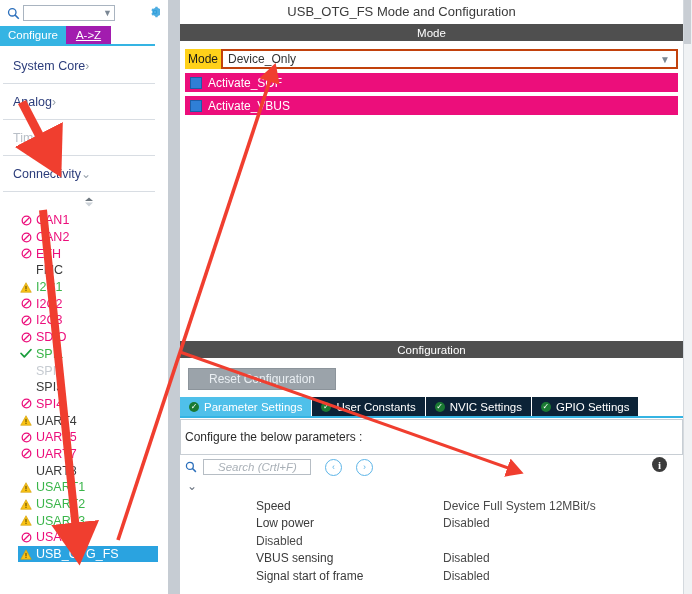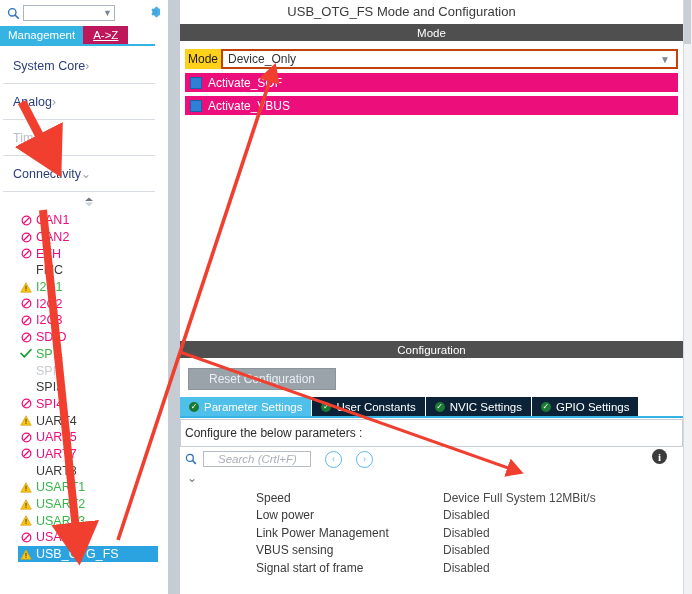--- a/index.html
+++ b/index.html
@@ -40,21 +40,21 @@
   }
   .tabs-row{
     position:absolute;left:0;top:26px;width:160px;height:18px;
     display:flex;align-items:stretch;
   }
   .tab-cat{
     background:#35b4e3;color:#ffffff;font-size:11.5px;
     padding:0 8px;display:flex;align-items:center;
   }
   .tab-az{
-    background:#be185d;color:#ffffff;font-size:11.5px;
+    background:#a21caf;color:#ffffff;font-size:11.5px;
     padding:0 10px;display:flex;align-items:center;
     text-decoration:underline;
   }
   .tabs-underline{
     position:absolute;left:0;top:44px;width:155px;height:2px;background:#35b4e3;
   }
 
   .cat-list{
     position:absolute;left:3px;top:48px;width:152px;
   }
@@ -144,21 +144,21 @@
     border-right:1px solid #ffffff;box-sizing:border-box;
   }
   .cfg-tab.active{background:#4fc0ea;color:#ffffff;}
   .okdot{
     width:10px;height:10px;border-radius:50%;background:#1a7a33;
     display:inline-flex;align-items:center;justify-content:center;
     color:#ffffff;font-size:8px;line-height:1;flex:0 0 10px;
   }
   .cfg-tabs-underline{height:2px;background:#35b4e3;width:503px;}
   .cfg-hint{
-    margin-top:1px;height:28px;border:1px solid #c8ced4;
+    margin-top:1px;height:36px;border:1px solid #c8ced4;
     display:flex;align-items:center;padding-left:4px;font-size:12px;color:#2b2b2b;
     box-sizing:border-box;width:503px;
   }
   .cfg-search-row{
     height:24px;display:flex;align-items:center;padding-left:5px;gap:6px;
   }
   .cfg-search-box{
     width:108px;height:16px;border:1px solid #b6bdc4;background:#fff;
     display:flex;align-items:center;padding-left:14px;box-sizing:border-box;
   }
@@ -215,21 +215,21 @@
       </div>
       <div class="gear">
         <svg width="16" height="16" viewBox="0 0 24 24">
           <path fill="#2f9fdc" d="M12 8.6a3.4 3.4 0 1 0 0 6.8 3.4 3.4 0 0 0 0-6.8zm0 5.2a1.8 1.8 0 1 1 0-3.6 1.8 1.8 0 0 1 0 3.6z"></path>
           <path fill="#2f9fdc" d="M20.3 13.3l-.1-1.3.1-1.3 1.6-1.2-1.6-2.8-1.9.6a7.6 7.6 0 0 0-2.2-1.3L15.8 4h-3.2l-.4 2a7.6 7.6 0 0 0-2.2 1.3l-1.9-.6-1.6 2.8 1.6 1.2-.1 1.3.1 1.3-1.6 1.2 1.6 2.8 1.9-.6c.66.56 1.4 1 2.2 1.3l.4 2h3.2l.4-2c.8-.3 1.54-.74 2.2-1.3l1.9.6 1.6-2.8-1.6-1.2z" opacity=".85"></path>
         </svg>
       </div>
     </div>
 
     <div class="tabs-row">
-      <div class="tab-cat">Management</div>
+      <div class="tab-cat">Configure</div>
       <div class="tab-az">A-&gt;Z</div>
     </div>
     <div class="tabs-underline"></div>
 
     <div class="cat-list">
       <div class="cat-item">
         <span>System Core</span>
         <span class="cat-chev">›</span>
       </div>
       <div class="cat-item">
@@ -505,21 +505,20 @@
       <div class="param-table" id="param-table">
           <div class="param-row">
             <span class="param-name">Speed</span>
             <span class="param-val">Device Full System 12MBit/s</span>
           </div>
           <div class="param-row">
             <span class="param-name">Low power</span>
             <span class="param-val">Disabled</span>
           </div>
           <div class="param-row">
-            <span class="param-name">Link Power Management</span>
             <span class="param-val">Disabled</span>
           </div>
           <div class="param-row">
             <span class="param-name">VBUS sensing</span>
             <span class="param-val">Disabled</span>
           </div>
           <div class="param-row">
             <span class="param-name">Signal start of frame</span>
             <span class="param-val">Disabled</span>
           </div>

